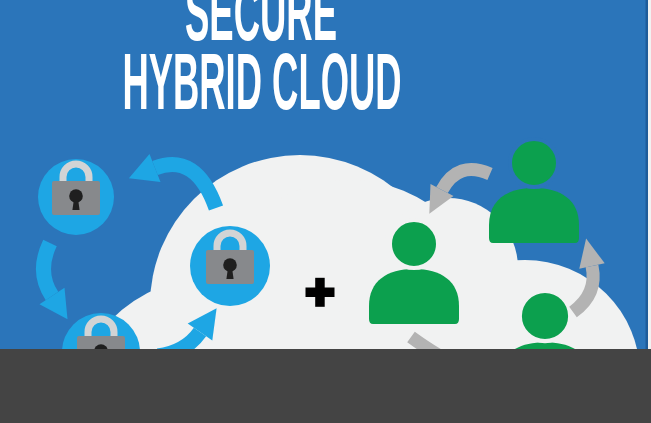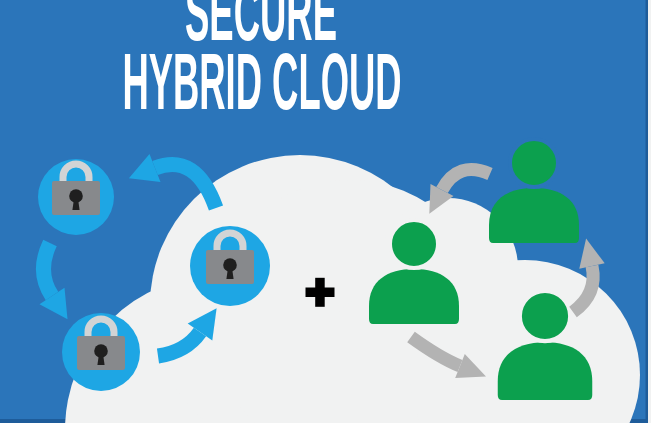--- a/index.html
+++ b/index.html
@@ -1,19 +1,19 @@
 <!DOCTYPE html>
 <html><head>
 <meta charset="utf-8">
 <style>
   html, body { margin: 0; padding: 0; background: #444; }
   body { font-family: "Liberation Sans", "DejaVu Sans", sans-serif; }
   .stage {
     position: relative;
-    width: 651px; height: 423px;
+    width: 651px; height: 349px;
     overflow: hidden;
     margin: 0 auto;
   }
   .stage svg { display: block; width: 651px; height: 423px; }
   .title-text {
     font-family: "Liberation Sans", "DejaVu Sans", sans-serif;
     font-weight: 700;
   }
 </style>
 </head>

